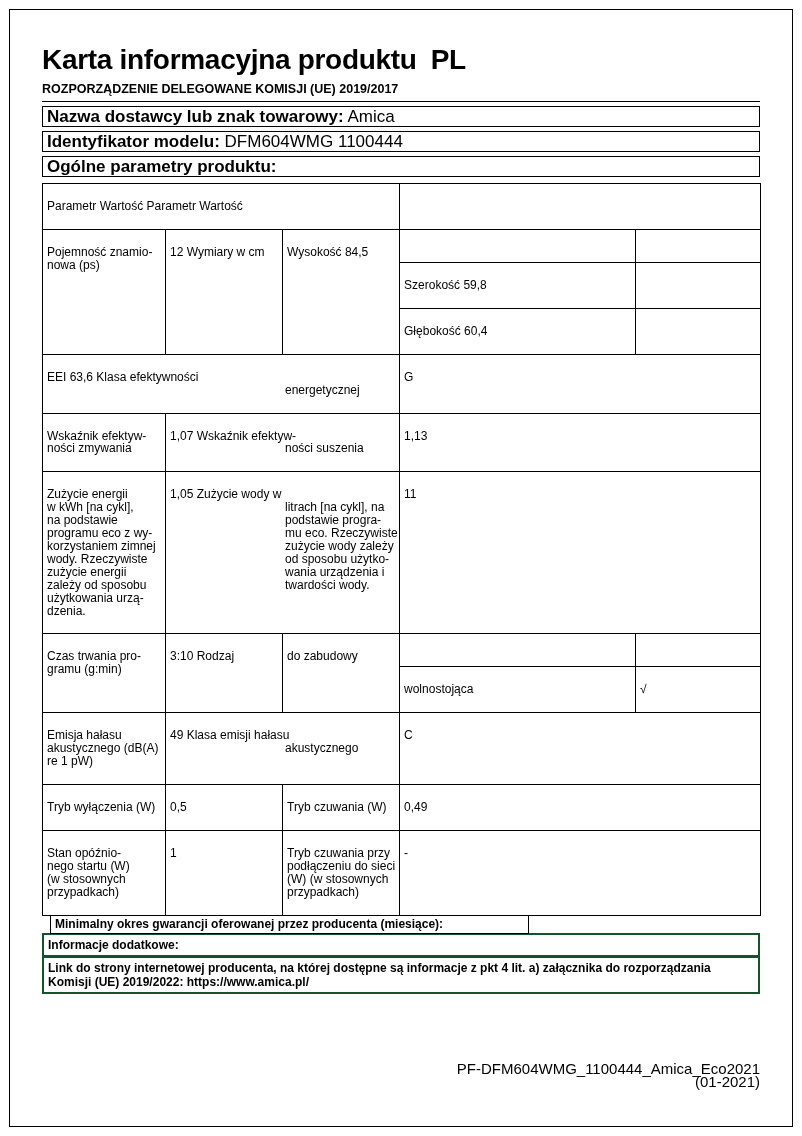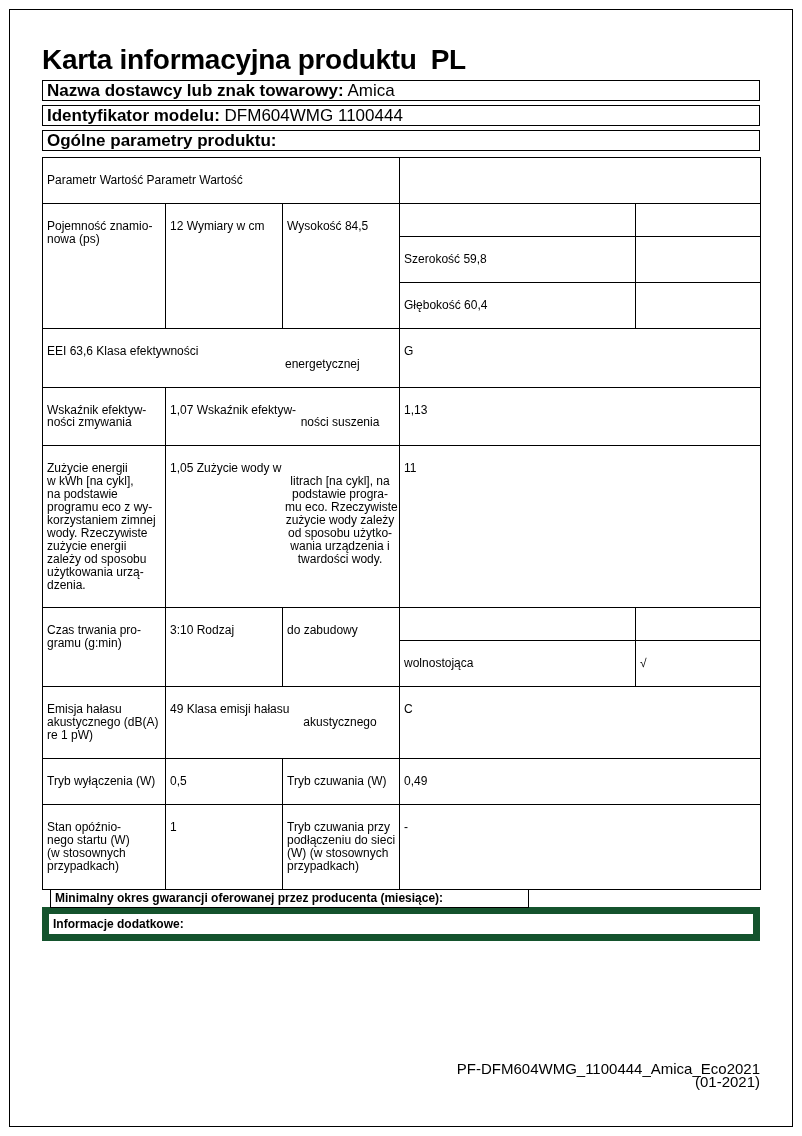--- a/index.html
+++ b/index.html
@@ -57,41 +57,41 @@
     margin-top: 6px;
   }
   table.params td {
     border: 1px solid #000;
     vertical-align: top;
     padding: 16px 4px;
     font-size: 12px;
     line-height: 12.9px;
   }
   .pre { white-space: pre; }
-  .ind115 { margin-left: 115px; text-align: center; }
+  .ind115 { margin-left: 115px; }
   .ind238 { margin-left: 238px; }
   .center { text-align: left; }
   .row-flex {
     display: flex;
     width: 791px;
     margin-top: -1px;
     padding-left: 8px;
   }
   .gcell {
     border: 1px solid #000;
     padding: 2px 4px;
     font-size: 12px;
     line-height: 13px;
   }
   .gl { width: 479px; }
   .gr { width: 240px; margin-left: -1px; }
   .full {
     width: 718px;
     margin-top: -1px;
-    border: 7px solid #14532d;
+    border: 2px solid #14532d;
     padding: 3px 4px;
     font-size: 12px;
     line-height: 14px;
   }
   .footer {
     position: absolute;
     right: 42px;
     top: 1062px;
     font-size: 15px;
     line-height: 13px;
@@ -101,20 +101,21 @@
 </head>
 <body>
 
 <div class="page">
   <div class="page-frame"></div>
 
   <div class="content">
 
     <h1 class="title"><span>Karta informacyjna produktu</span><span class="lang">PL</span></h1>
 
+    <div class="subtitle">ROZPORZĄDZENIE DELEGOWANE KOMISJI (UE) 2019/2017</div>
 
     <div class="box">
       <span class="b">Nazwa dostawcy lub znak towarowy:</span>
       <span>Amica</span>
     </div>
 
 
     <div class="box">
       <span class="b">Identyfikator modelu:</span>
       <span>DFM604WMG 1100444</span>
@@ -243,20 +244,21 @@
       </tr>
     </tbody>
       </table>
 
     <div class="row-flex">
       <div class="gcell gl b">Minimalny okres gwarancji oferowanej przez producenta (miesiące):</div>
     </div>
 
     <div class="full b">Informacje dodatkowe:</div>
 
+    <div class="full b">Link do strony internetowej producenta, na której dostępne są informacje z pkt 4 lit. a) załącznika do rozporządzania Komisji (UE) 2019/2022: https://www.amica.pl/</div>
 
   </div>
 
   <div class="footer">
     <div>PF-DFM604WMG_1100444_Amica_Eco2021</div>
     <div>(01-2021)</div>
   </div>
 </div>
 
 </body></html>

